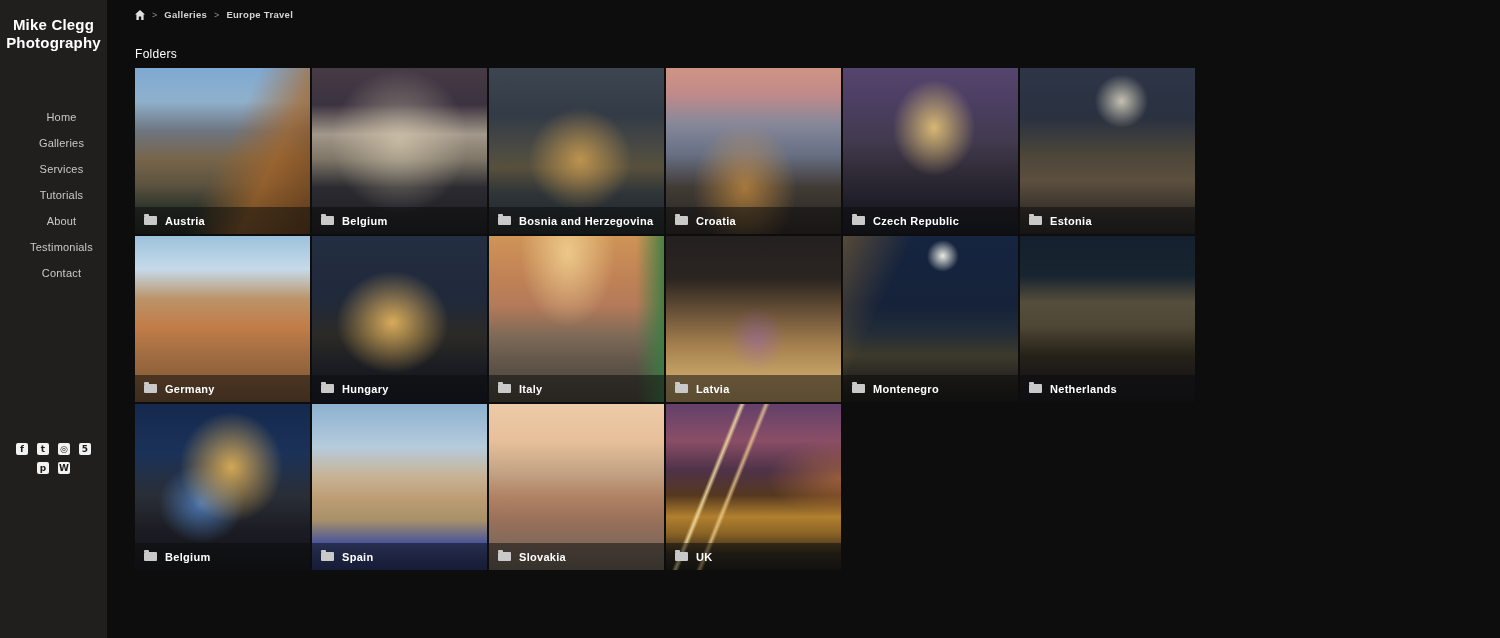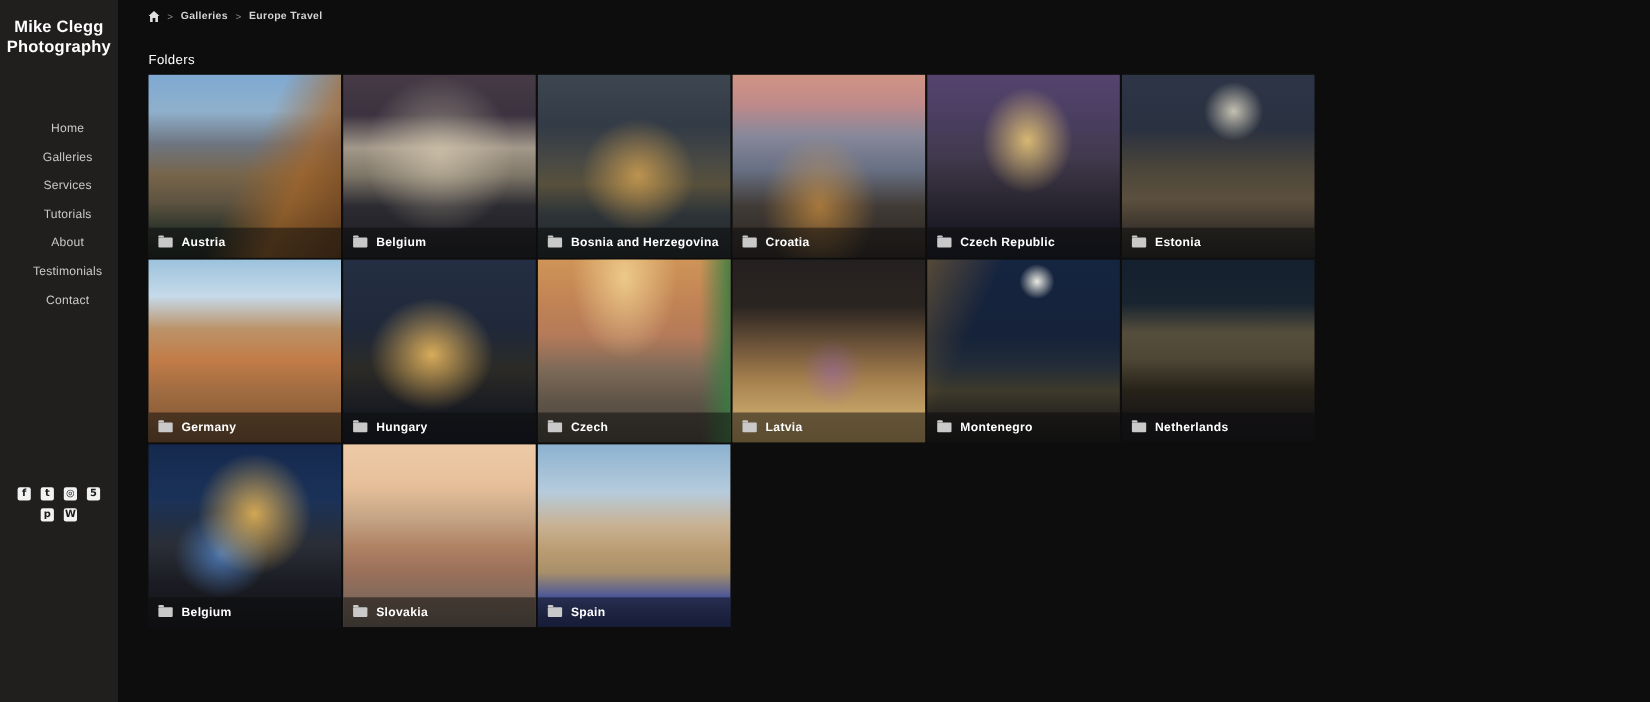--- a/index.html
+++ b/index.html
@@ -190,21 +190,21 @@
       </div>
       <div class="tile photo-hungary">
         <div class="label-bar">
           <span class="folder-icon"></span>
           <span class="folder-label">Hungary</span>
         </div>
       </div>
       <div class="tile photo-italy">
         <div class="label-bar">
           <span class="folder-icon"></span>
-          <span class="folder-label">Czech</span>
+          <span class="folder-label">Italy</span>
         </div>
       </div>
       <div class="tile photo-latvia">
         <div class="label-bar">
           <span class="folder-icon"></span>
           <span class="folder-label">Latvia</span>
         </div>
       </div>
       <div class="tile photo-montenegro">
         <div class="label-bar">
@@ -217,26 +217,32 @@
           <span class="folder-icon"></span>
           <span class="folder-label">Netherlands</span>
         </div>
       </div>
       <div class="tile photo-poland">
         <div class="label-bar">
           <span class="folder-icon"></span>
           <span class="folder-label">Belgium</span>
         </div>
       </div>
+      <div class="tile photo-spain">
+        <div class="label-bar">
+          <span class="folder-icon"></span>
+          <span class="folder-label">Spain</span>
+        </div>
+      </div>
       <div class="tile photo-slovakia">
         <div class="label-bar">
           <span class="folder-icon"></span>
           <span class="folder-label">Slovakia</span>
         </div>
       </div>
-      <div class="tile photo-spain">
-        <div class="label-bar">
-          <span class="folder-icon"></span>
-          <span class="folder-label">Spain</span>
+      <div class="tile photo-uk">
+        <div class="label-bar">
+          <span class="folder-icon"></span>
+          <span class="folder-label">UK</span>
         </div>
       </div>
     </div>
 </main>
 
 </body></html>

